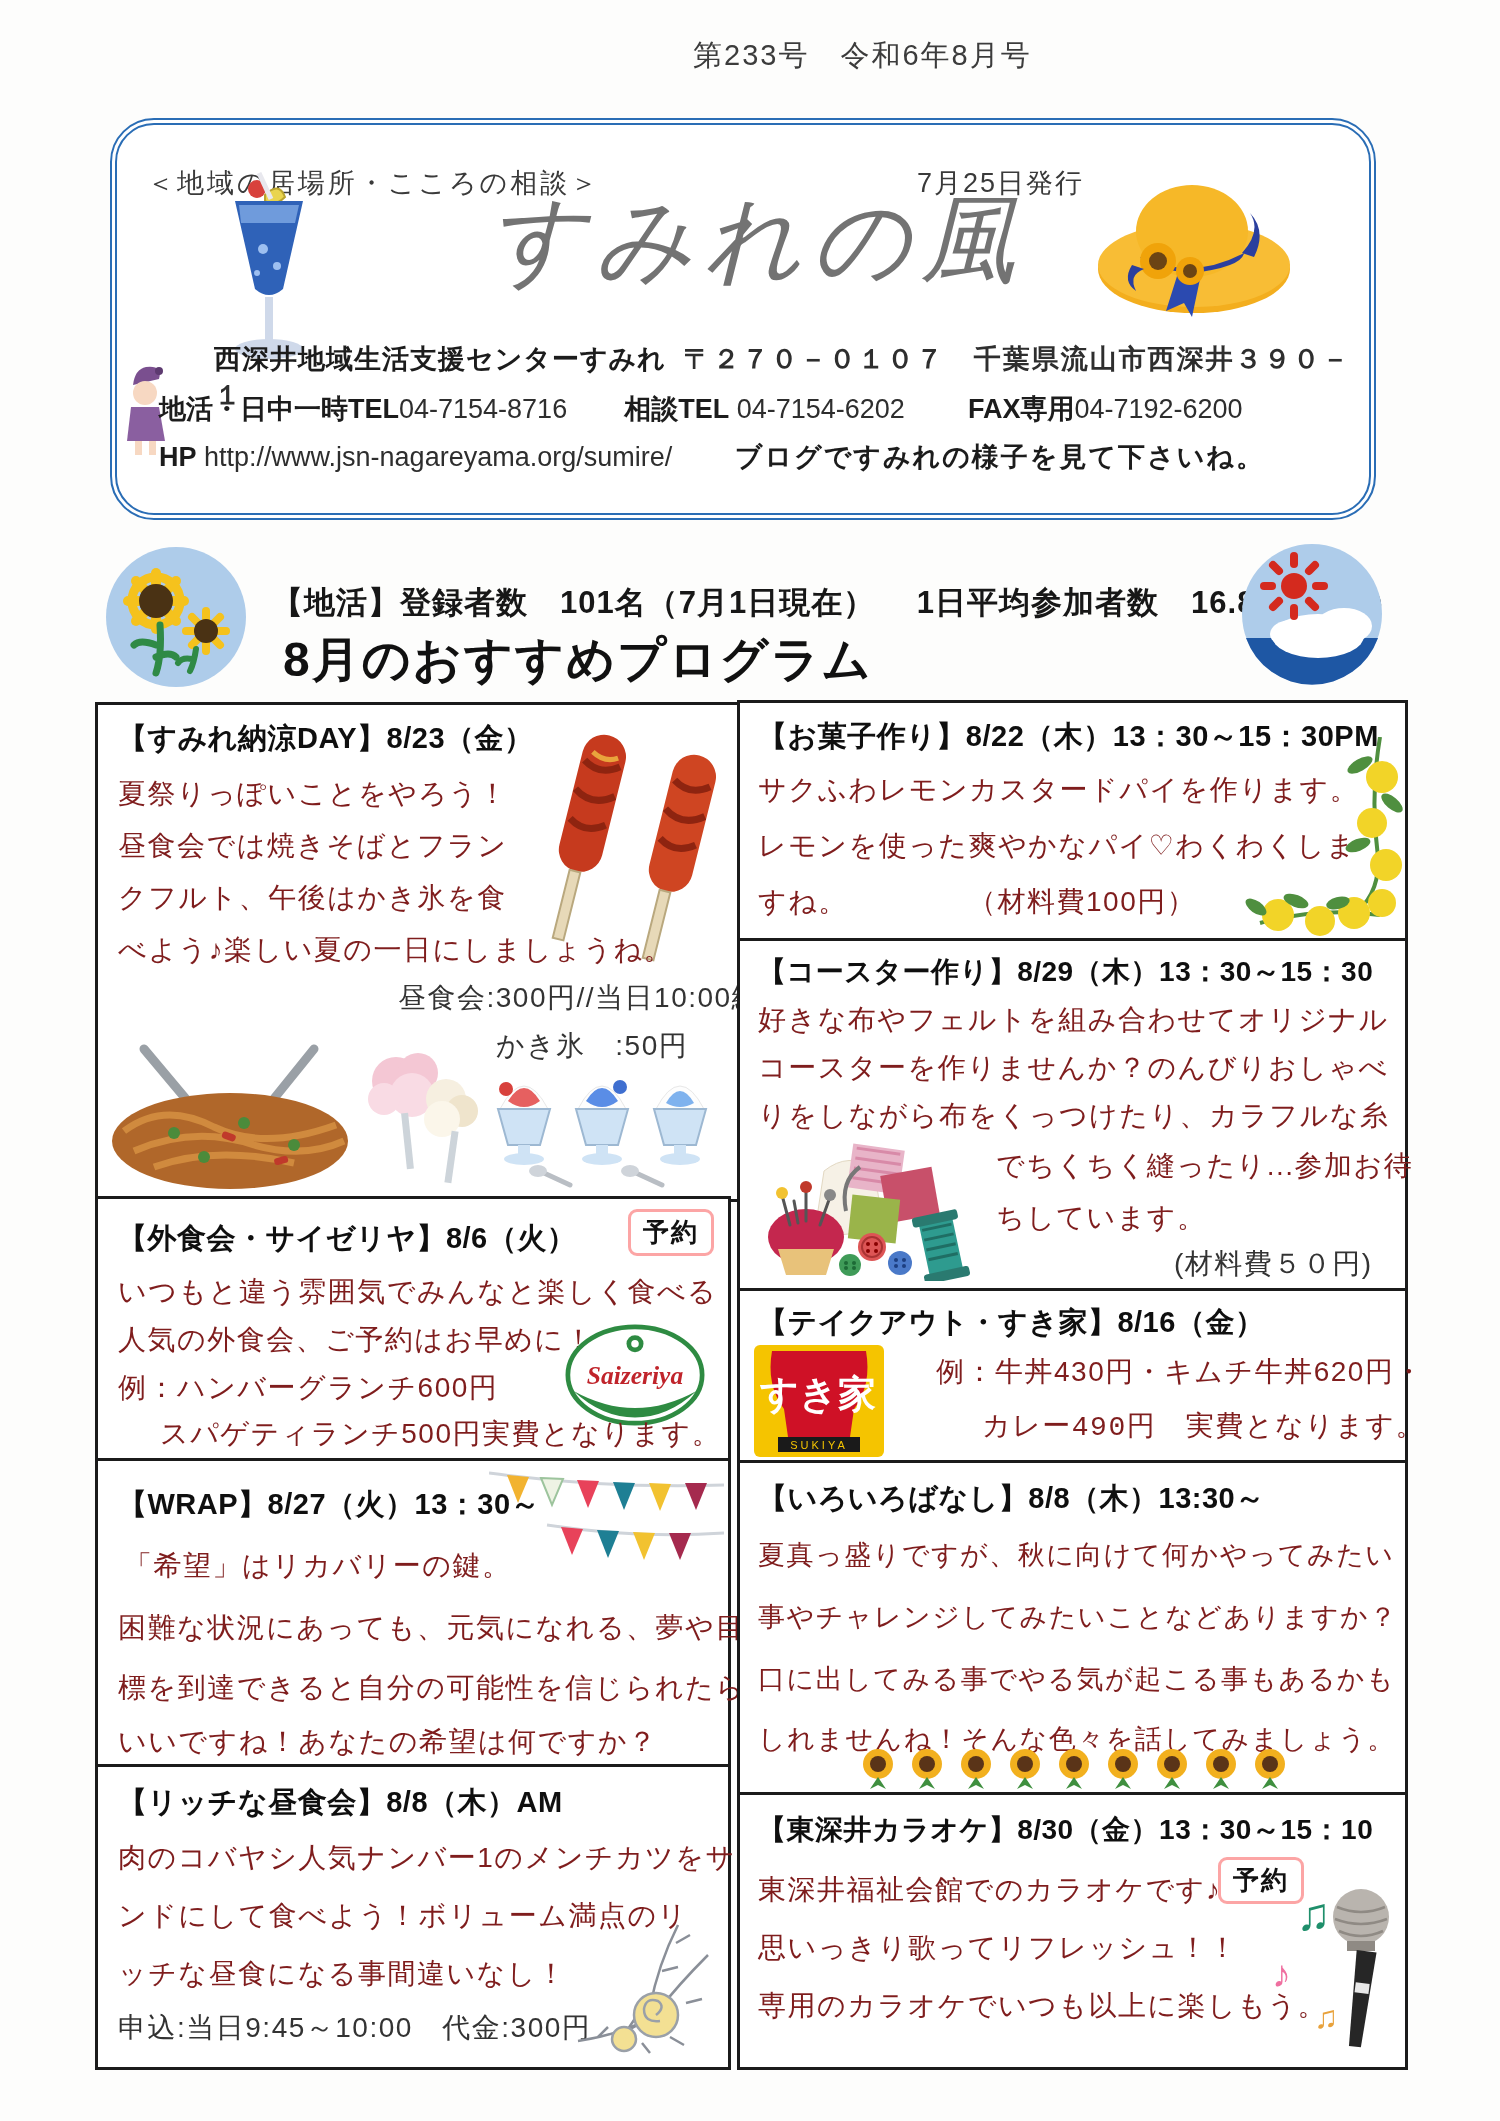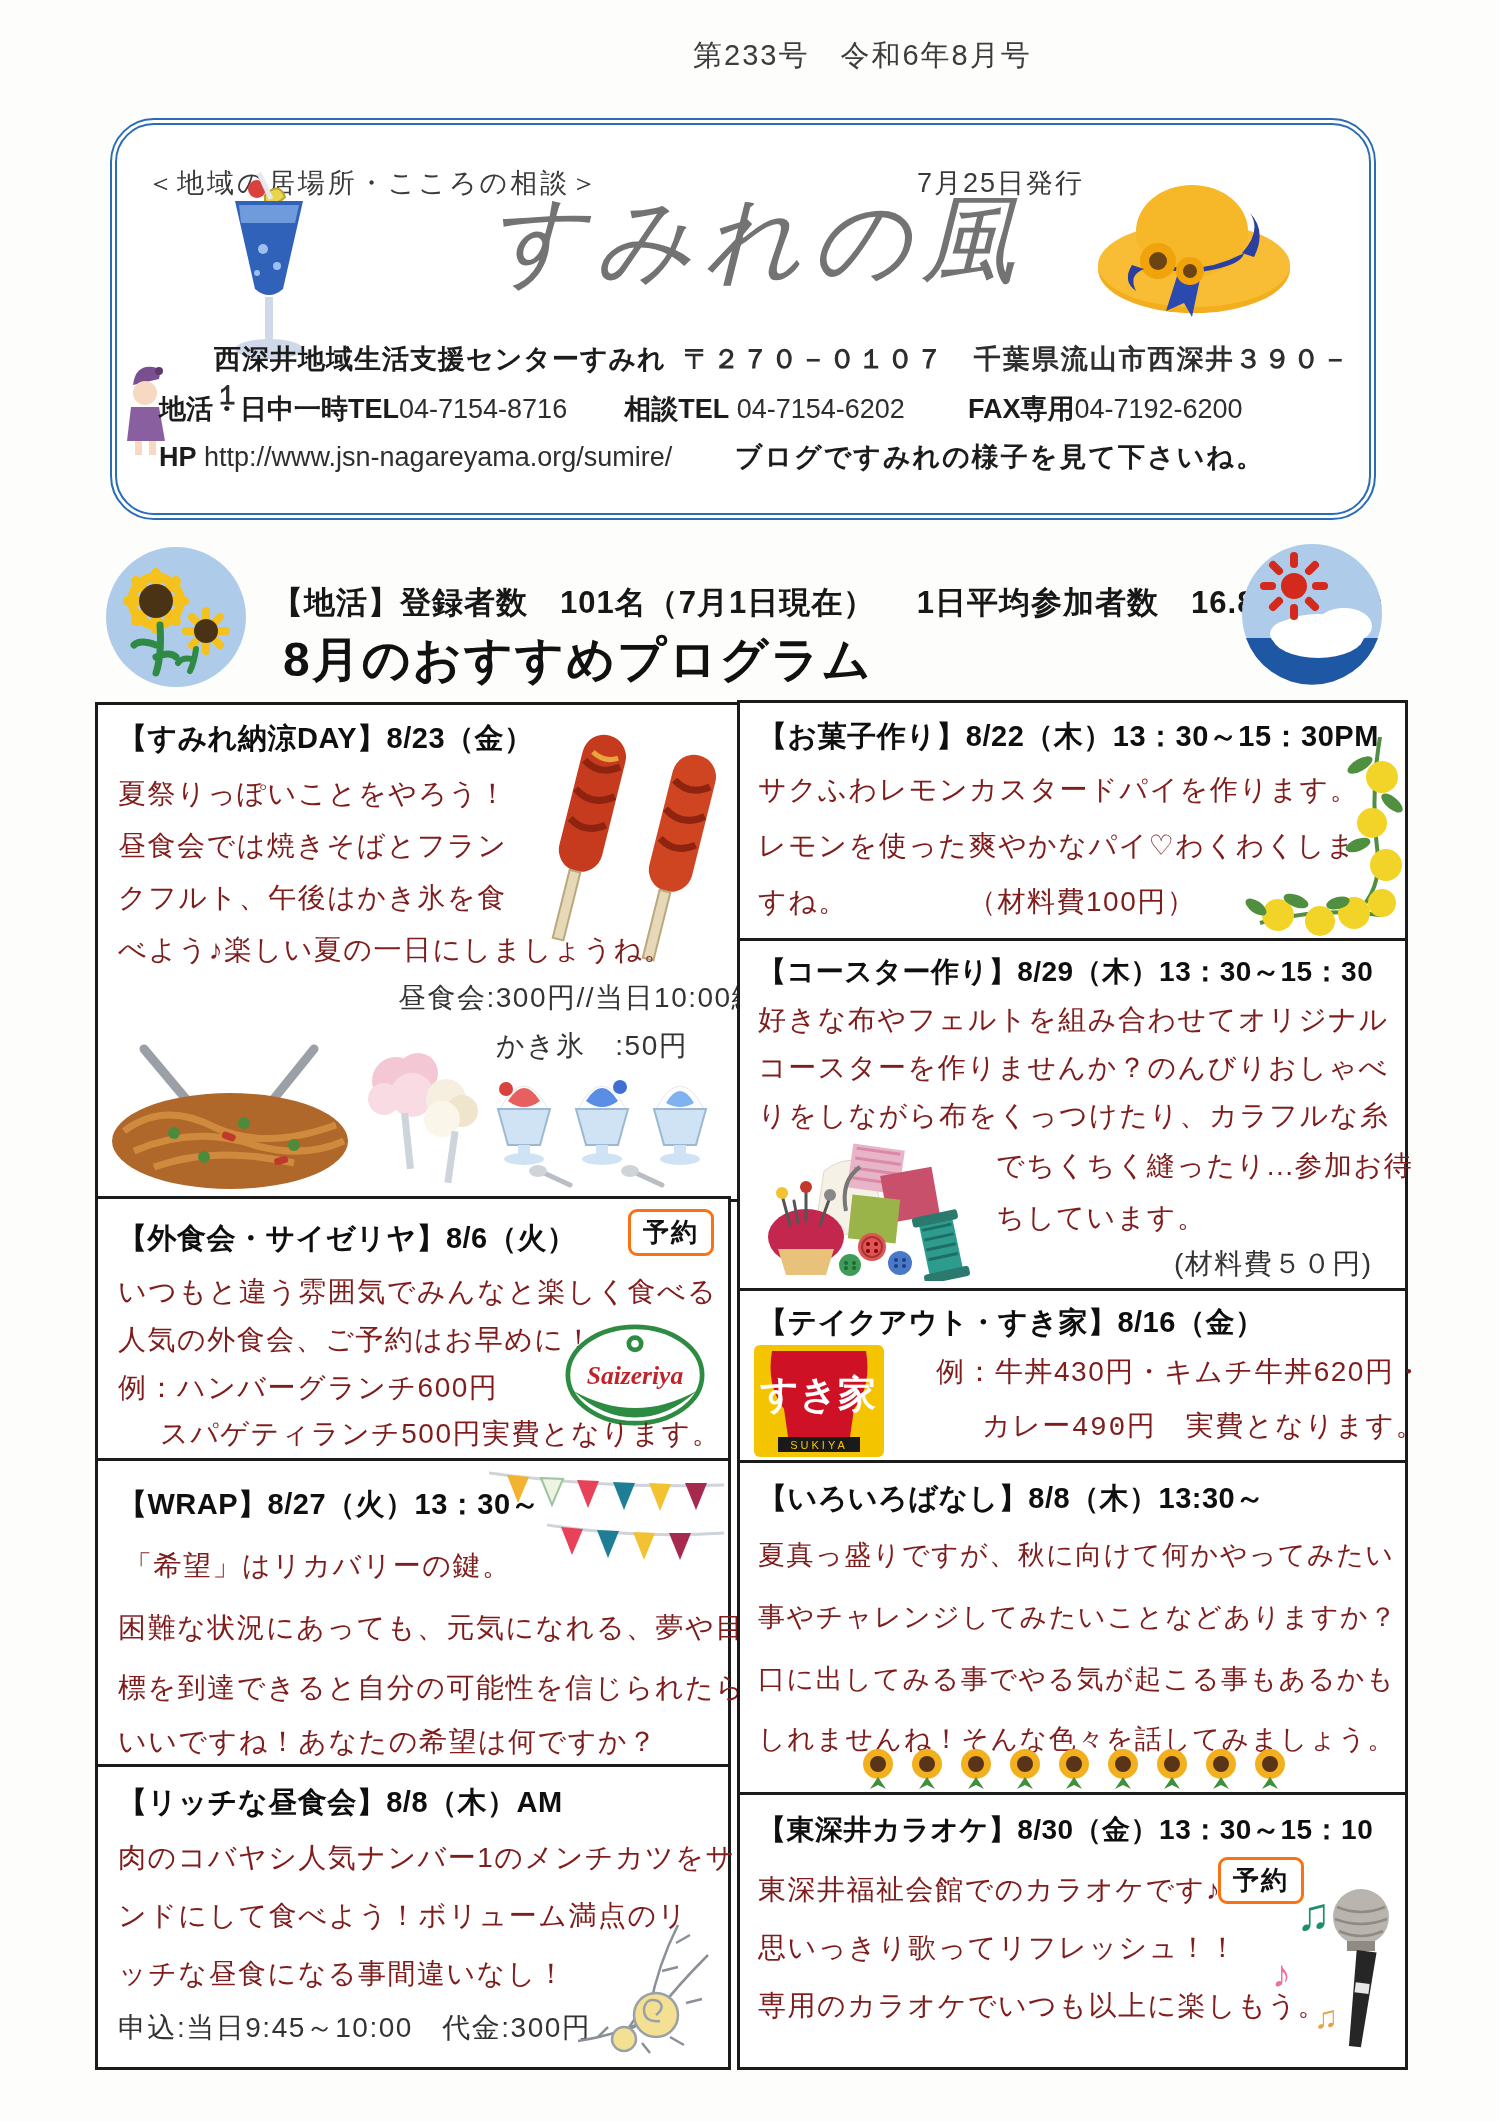--- a/index.html
+++ b/index.html
@@ -22,21 +22,21 @@
   .blog-note{font-weight:bold;margin-left:55px;letter-spacing:2px;}
   
   .stats-line{font-size:31px;font-weight:bold;color:#171717;letter-spacing:1px;}
   .section-title{font-size:48px;font-weight:bold;color:#111;letter-spacing:2px;}
   
   .pbox{position:absolute;border:3px solid #1b1b1b;background:#fff;}
   .ptitle{position:absolute;font-weight:bold;font-size:29px;color:#0f0f0f;letter-spacing:0.5px;white-space:nowrap;}
   .ptitle.small{font-size:28px;}
   .pline{position:absolute;font-size:28px;color:#7f1d1d;letter-spacing:1.5px;white-space:nowrap;}
   .pline.dark{color:#333;}
-  .badge{position:absolute;border:3px solid #f97316;border-radius:9px;background:#fff;
+  .badge{position:absolute;border:3px solid #fca5a5;border-radius:9px;background:#fff;
          font-size:26px;font-weight:bold;color:#111;padding:3px 12px;letter-spacing:2px;}
   .note{position:absolute;font-weight:bold;line-height:1;}
   .sunrow{position:absolute;display:flex;gap:9px;}
 </style>
 </head>
 <body>
 
 <div class="page">
 
   <div class="abs issue-line" style="left:693px;top:36px;">第233号　令和6年8月号</div>

